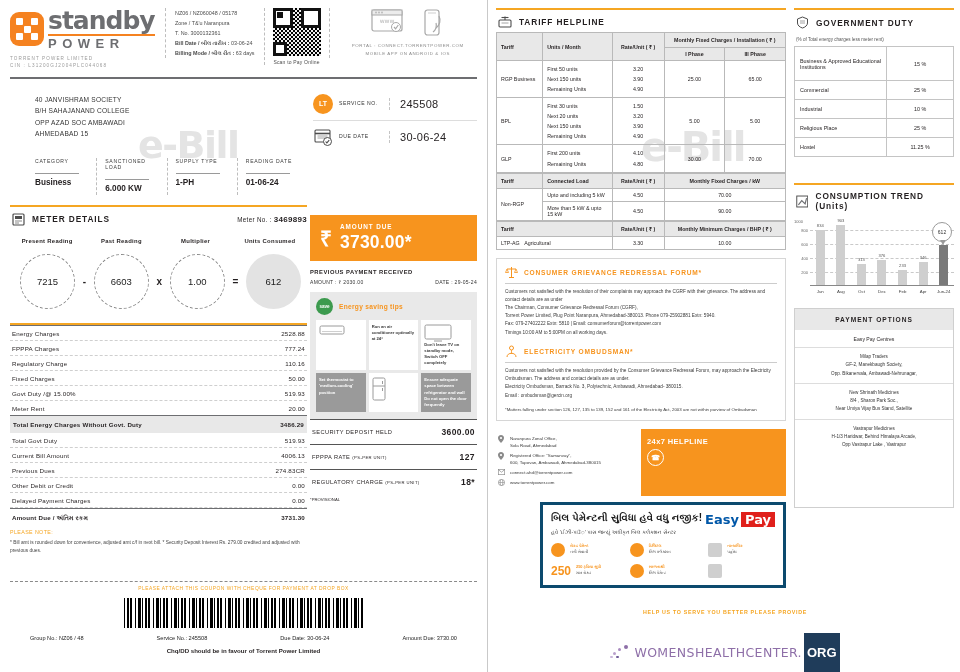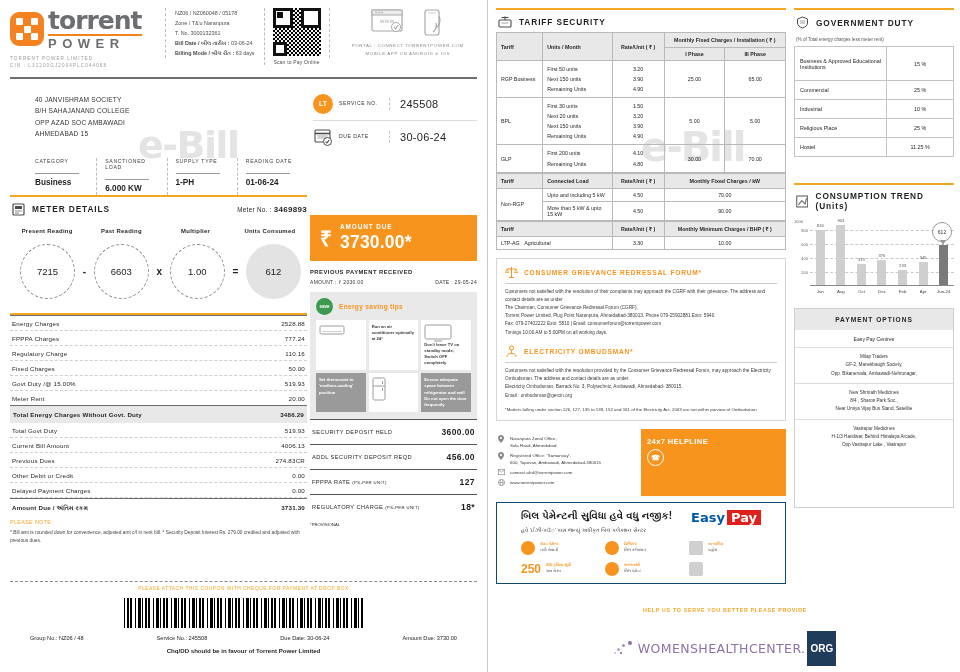--- a/index.html
+++ b/index.html
@@ -95,21 +95,21 @@
   .svc-row + .svc-row { border-top: 1px solid #ddd; }
   .svc-badge {
     width: 20px; height: 20px; border-radius: 50%; background: #f7941e; color: #fff;
     font-size: 7px; font-weight: bold; display: flex; align-items: center; justify-content: center; flex: none;
   }
   .svc-ico { width: 20px; height: 20px; flex:none; }
   .svc-lbl { font-size: 5.1px; letter-spacing: .55px; color: #333; width: 44px; line-height: 1.5; }
   .svc-val { font-size: 11px; border-left: 1px dashed #c4c4c4; padding-left: 10px; letter-spacing: .3px; }
 
   
-  .sect { }
+  .sect { margin-top: 10px; }
   .sect-bar { border-top: 2.5px solid #f5a623; }
   .sect-head { display: flex; align-items: center; gap: 7px; padding: 6px 0 4px 2px; }
   .sect-title { font-size: 8.3px; font-weight: bold; letter-spacing: .9px; }
   .sect-right { margin-left: auto; font-size: 6.3px; letter-spacing: .3px; }
   .sect-right b { font-size: 8px; }
 
   
   .meter-hd { display: flex; font-size: 5.9px; font-weight: bold; letter-spacing: .3px; margin-top: 8px; text-align: center;}
   .meter-hd > div { flex: 1; }
   .meter-row { display: flex; align-items: center; justify-content: space-between; margin-top: 10px; padding: 0 6px 0 10px; }
@@ -211,21 +211,21 @@
   .contact { display: flex; margin-top: 8px; }
   .contact-left { width: 50%; font-size: 4.4px; line-height: 1.6; color: #3a3a3a; padding: 6px 4px 6px 2px; }
   .contact-row { display: flex; gap: 5px; align-items: flex-start; margin-bottom: 3px;}
   .pin { width: 7px; flex: none; color: #6d6e71; }
   .helpline { width: 50%; background: #f7941e; color: #fff; padding: 8px 6px; }
   .hl-t { font-size: 7.5px; font-weight: bold; letter-spacing: .4px; }
   .hl-n { font-size: 13.5px; font-weight: bold; margin-top: 3px; display:flex; align-items:center; gap:6px;}
   .hl-ico { width: 17px; height: 17px; border-radius: 50%; border: 1.5px solid #fff; display:flex;align-items:center;justify-content:center;font-size:7px; flex:none;}
 
   
-  .ep { border: 1px solid #0c4a6e; margin-top: 6px; padding: 7px 24px; }
+  .ep { border: 3px solid #0c4a6e; margin-top: 6px; padding: 7px 8px; margin-left: 44px; }
   .ep-top { display: flex; align-items: flex-start; }
   .ep-guj { font-size: 10px; font-weight: bold; color: #1a1a1a; letter-spacing: .2px; }
   .ep-sub { font-size: 5.4px; color: #333; margin-top: 5px; }
   .ep-logo { margin-left: auto; display: flex; align-items: center; gap: 2px; }
   .ep-easy { font-size: 13px; font-weight: bold; color: #0057a8; font-family: "DejaVu Sans", sans-serif;}
   .ep-pay { font-size: 13px; font-weight: bold; color: #fff; background: #e0201b; padding: 0 4px; font-family: "DejaVu Sans", sans-serif;}
   .ep-grid { display: flex; gap: 12px; margin-top: 7px; }
   .ep-cell { display: flex; gap: 5px; align-items: flex-start; flex: 1; }
   .ep-ico { width: 14px; height: 14px; border-radius: 50%; background: #f7941e; flex: none; }
   .ep-ico.sq { border-radius: 2px; background: #cfcfcf; }
@@ -242,42 +242,42 @@
       #000 11px 12px, #fff 12px 14px, #000 14px 17px, #fff 17px 18px);
   }
   .coupon-row { display: flex; justify-content: space-between; font-size: 5.6px; margin-top: 7px; padding: 0 20px; color: #222; }
   .coupon-favour { text-align: center; font-size: 6.1px; font-weight: bold; margin-top: 6px; }
 
   .help-provide { color: #f5a623; font-size: 5.3px; letter-spacing: .7px; text-align: center; margin-top: 14px; font-weight: bold;}
   .whc { display: flex; align-items: center; justify-content: center; gap: 2px; margin-top: 18px; }
   .whc-dots { width: 22px; height: 16px; position: relative; }
   .whc-dots i { position: absolute; border-radius: 50%; }
   .whc-name { font-size: 12.5px; color: #8e6fa8; letter-spacing: .4px; font-family: "DejaVu Sans", sans-serif; }
-  .whc-org { font-size: 10px; color: #fff; background: #1f3c5a; padding: 12px 3px; font-weight: bold; }
+  .whc-org { font-size: 13px; color: #fff; background: #1f3c5a; padding: 12px 3px; font-weight: bold; }
   svg { display: block; }
 </style>
 </head>
 <body>
 
 <div class="page">
 
   <div class="left">
 
     <div class="hdr">
       <div class="logo-block">
         <div class="logo-row">
           <div class="logo-mark">
             <i class="a"></i>
               <i class="b"></i>
               <i class="c"></i>
               <i class="d"></i>
               <i class="e"></i>
           </div>
           <div class="logo-text">
-            <span class="logo-torrent">torrent</span>
+            <span class="logo-torrent">standby</span>
             <span class="logo-power">POWER</span>
           </div>
         </div>
         <div class="logo-legal">
           <div>TORRENT POWER LIMITED</div>
           <div>CIN : L31200GJ2004PLC044068</div>
         </div>
       </div>
 
       <div class="hdr-col dash">
@@ -526,24 +526,20 @@
             <b>Do not open the door frequently</b>
           </div>
         </div>
       </div>
 
       <div class="mid-kv">
         <span>SECURITY DEPOSIT HELD</span>
         <span class="v">3600.00</span>
       </div>
       <div class="mid-kv">
-        <span>ADDL SECURITY DEPOSIT REQD</span>
-        <span class="v">456.00</span>
-      </div>
-      <div class="mid-kv">
         <span><span>FPPPA RATE</span>
               <span class="small">(PS-PER UNIT)</span></span>
         <span class="v">127</span>
       </div>
       <div class="mid-kv">
         <span><span>REGULATORY CHARGE</span>
               <span class="small">(PS-PER UNIT)</span></span>
         <span class="v">18*</span>
       </div>
       <div class="mid-prov">*PROVISIONAL</div>
@@ -575,21 +571,21 @@
 
       <div style="width:292px;">
         <div class="sect-bar"></div>
         <div class="sect-head">
           <svg width="14" height="12" viewBox="0 0 14 12">
             <rect x="1" y="4" width="12" height="7" rx="1" fill="none" stroke="#4d4d4d" stroke-width="1.1"></rect>
             <line x1="7" y1="0.5" x2="7" y2="4" stroke="#4d4d4d" stroke-width="1.1"></line>
             <line x1="3.5" y1="1.5" x2="10.5" y2="1.5" stroke="#4d4d4d" stroke-width="1.1"></line>
             <line x1="3.5" y1="7" x2="10.5" y2="7" stroke="#9a9a9a" stroke-width=".9"></line>
           </svg>
-          <div class="sect-title">TARIFF SECURITY</div>
+          <div class="sect-title">TARIFF HELPLINE</div>
         </div>
 
         <div class="tariff-wrap">
           <div class="ebill-wm2">e-Bill</div>
           <table class="t">
             <tbody>
                 <tr>
               <th rowspan="2" style="width:16%">Tariff</th>
               <th rowspan="2" style="width:24%">Units / Month</th>
               <th rowspan="2" class="c" style="width:18%">Rate/Unit ( ₹ )</th>
@@ -922,21 +918,21 @@
           <div class="po-item" style="white-space:pre-line">New Shrinath Medicines
 8/4 , Sharon Park Soc.,
 Near Umiya  Vijay Bus Stand, Satellite</div>
           <div class="po-item" style="white-space:pre-line">Vastrapur Medicines
 H-1/3 Haridwar, Behind Himalaya Arcade,
 Opp Vastrapur Lake , Vastrapur</div>
         </div>
       </div>
     </div>
 
-    <div style="position:absolute; left:8px; right:6px; bottom:6px;">
+    <div style="position:absolute; left:8px; right:6px; bottom:0;">
       <div class="help-provide">HELP US TO SERVE YOU BETTER PLEASE PROVIDE</div>
       <div class="whc">
         <div class="whc-dots">
           <i style="left:14px;top:0;width:4px;height:4px;background:#8e6fa8"></i>
           <i style="left:8px;top:3px;width:3px;height:3px;background:#a98ac0"></i>
           <i style="left:3px;top:7px;width:3px;height:3px;background:#b9a0cc"></i>
           <i style="left:0px;top:11px;width:2.5px;height:2.5px;background:#c9b6da"></i>
           <i style="left:6px;top:11px;width:2.5px;height:2.5px;background:#6f5b96"></i>
         </div>
         <span class="whc-name">WOMENSHEALTHCENTER.</span>

